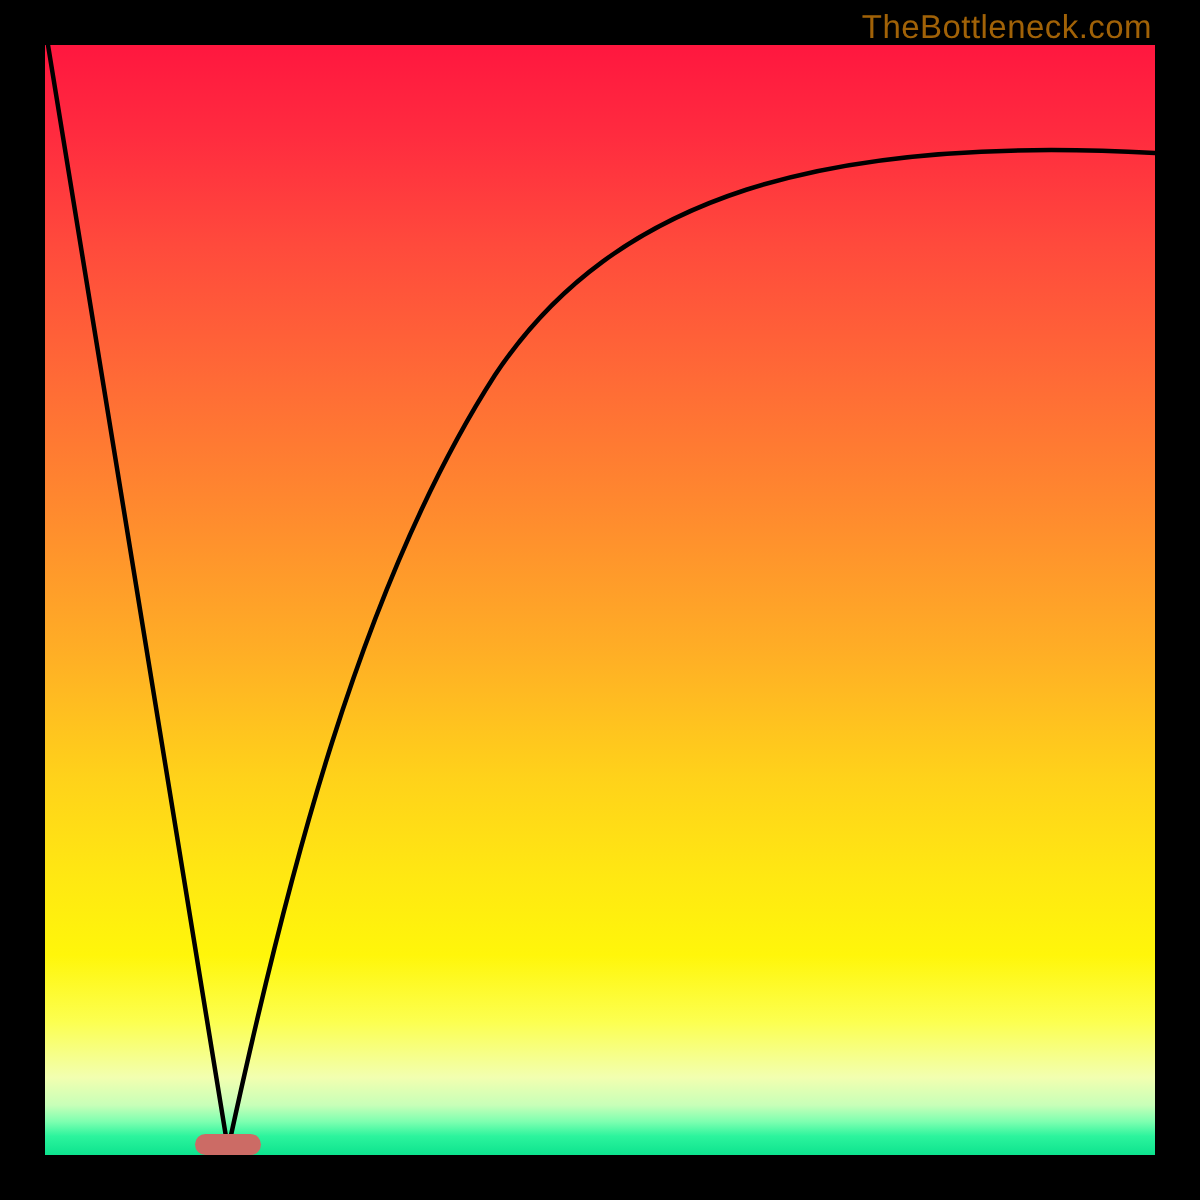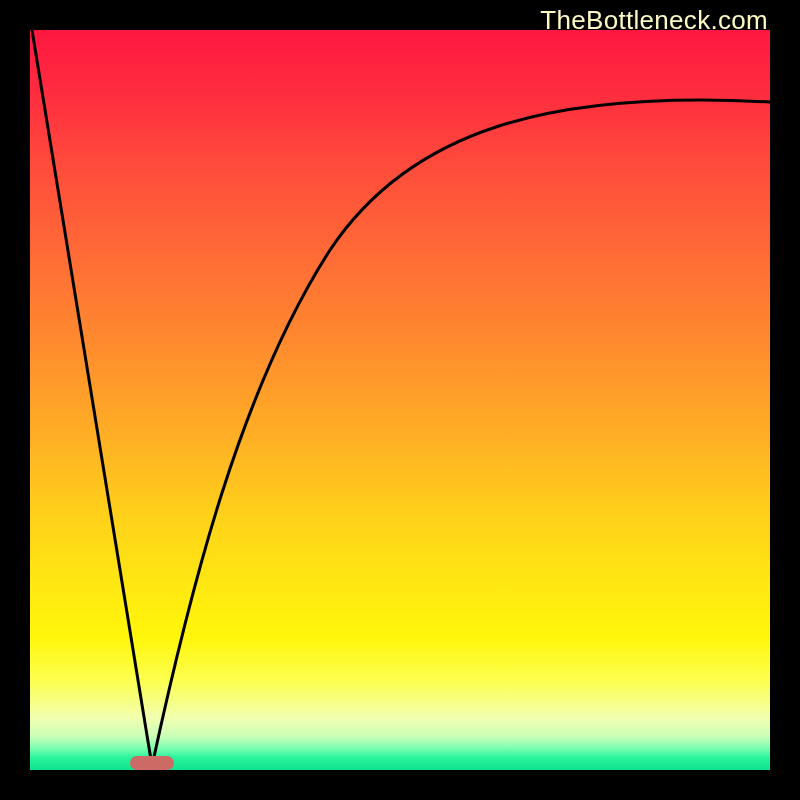--- a/index.html
+++ b/index.html
@@ -41,22 +41,22 @@
       #c8ffb8 95.5%,
       #7dffb0 97%,
       #2cf49d 98.3%,
       #0de38e 100%
     );
   }
   .watermark {
     position: absolute;
     top: 5px;
     right: 32px;
-    color: #fef9c3;
-    font-size: 26px;
+    color: #a16207;
+    font-size: 22px;
     font-weight: 500;
     letter-spacing: 0.3px;
     user-select: none;
   }
   svg.curves {
     position: absolute;
     left: 0;
     top: 0;
     width: 740px;
     height: 740px;

